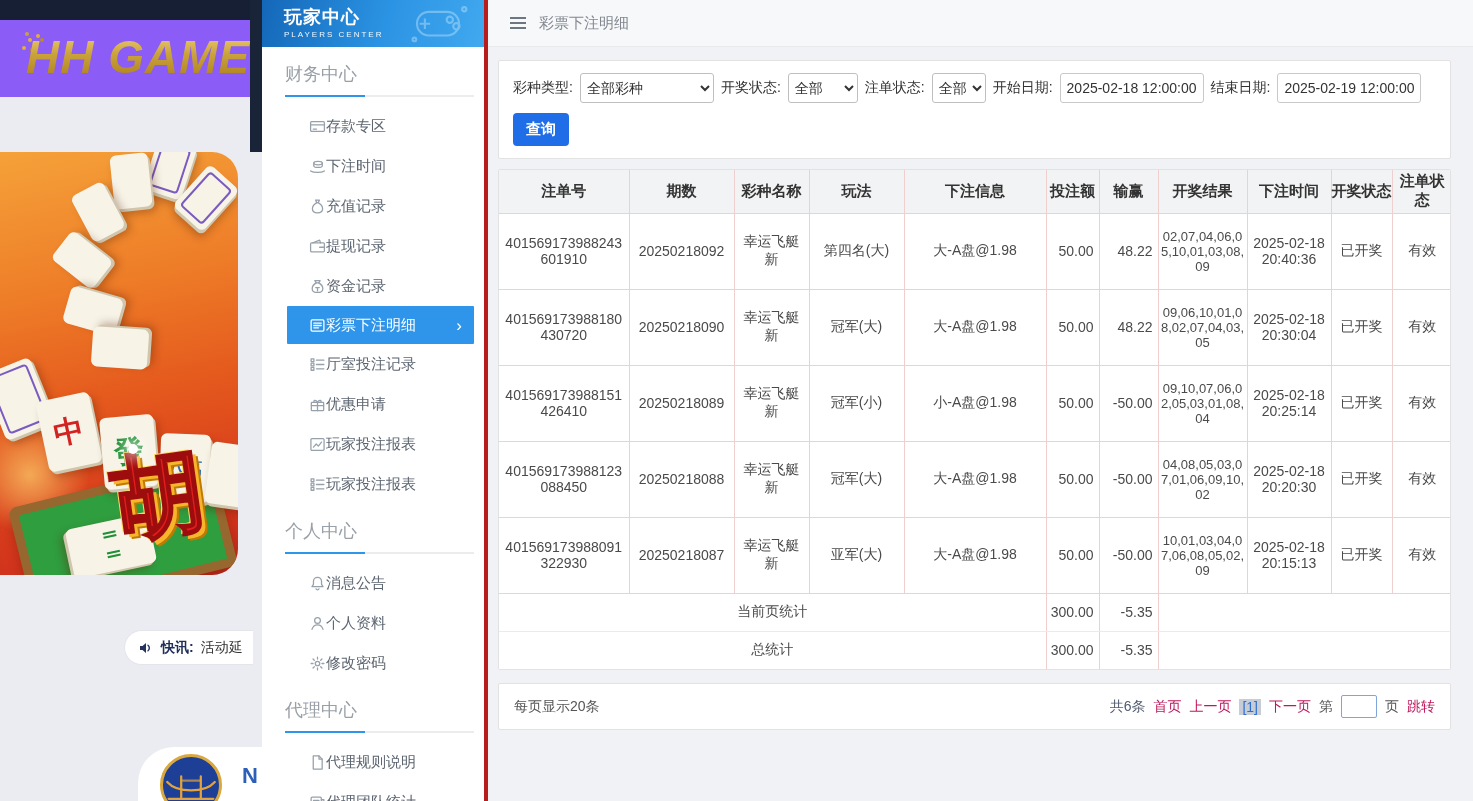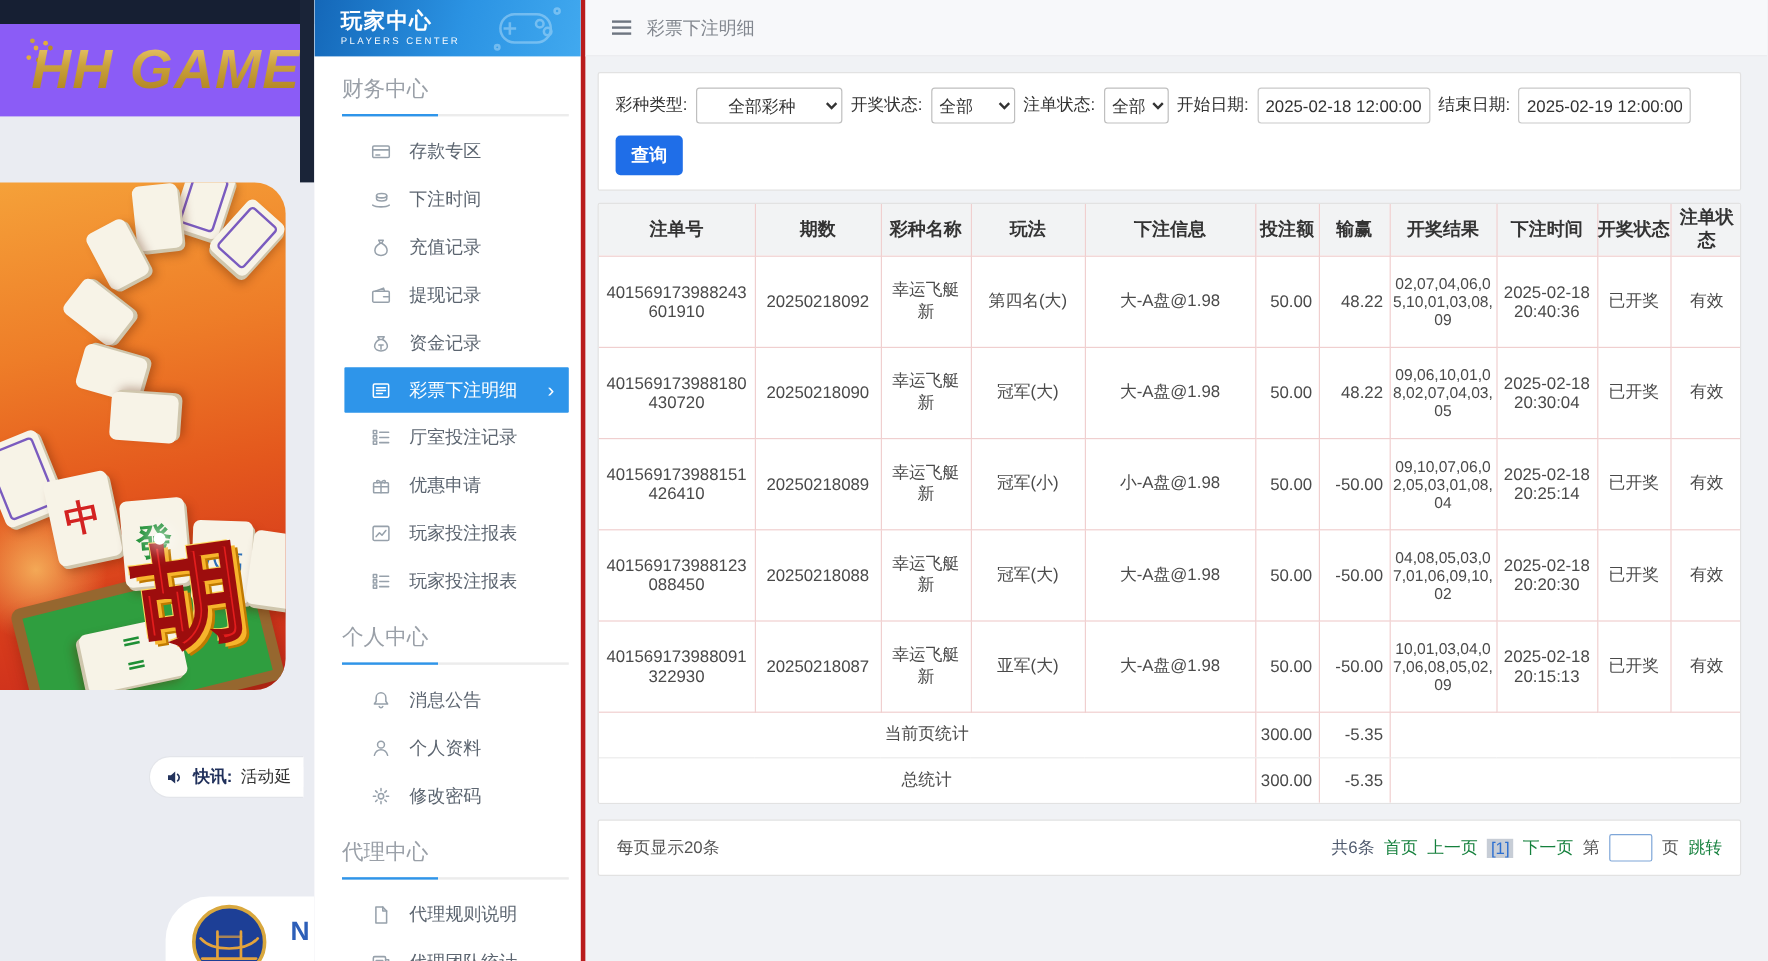--- a/index.html
+++ b/index.html
@@ -48,42 +48,42 @@
   .sidebar { position:absolute; left:262px; top:0; width:226px; height:801px; background:#fff; border-right:4px solid #b91c1c; overflow:hidden; }
   .sb-header { height:47px; background:linear-gradient(105deg,#1467b8 0%,#2b93e3 55%,#41a9ef 100%);
     color:#fff; padding:5px 0 0 22px; position:relative; overflow:hidden; }
   .sb-title { font-size:18px; font-weight:bold; letter-spacing:1px; }
   .sb-subtitle { font-size:8px; letter-spacing:2px; margin-top:1px; opacity:.95; }
   .sb-gamepad { position:absolute; right:14px; top:4px; opacity:.45; }
   .sec-title { margin:15px 0 0 23px; font-size:18px; color:#9aa0a8; }
   .sec-divider { margin:9px 10px 0 23px; height:2px; background:#ececec; position:relative; }
   .sec-divider span { position:absolute; left:0; top:0; width:80px; height:2px; background:#2e95ea; display:block; }
   .menu { margin-top:9px; }
-  .menu-item { height:40px; display:flex; align-items:center; gap:15px; padding-left:47px; cursor:pointer; color:#5c6570; }
+  .menu-item { height:40px; display:flex; align-items:center; padding-left:47px; cursor:pointer; color:#5c6570; }
   .mi-icon { color:#97a1ab; display:flex; }
   .mi-label { font-size:15px; color:#5c6570; }
   .menu-item.active { background:#2e95ea; margin:0 10px 0 25px; padding-left:22px; height:38px; border-radius:1px; position:relative; }
   .menu-item.active .mi-icon { color:#fff; }
   .menu-item.active .mi-label { color:#fff; }
   .mi-chev { position:absolute; right:12px; color:#fff; font-size:17px; line-height:1; }
 
   
   .main { position:absolute; left:488px; top:0; width:985px; height:801px; background:#f0f2f5; }
   .topbar { height:47px; background:#f7f8fa; border-bottom:1px solid #e9eaee; display:flex; align-items:center; gap:13px; padding-left:22px; }
   .burger { display:inline-flex; flex-direction:column; gap:3px; cursor:pointer; }
   .burger i { display:block; width:16px; height:2px; background:#6e7681; }
   .topbar-title { font-size:15px; color:#82878f; }
   .content { padding:13px 22px 0 10px; }
 
   .card { background:#fff; border:1px solid #e2e2e2; border-radius:2px; }
   .filter-card { padding:12px 14px 12px 14px; }
   .filter-row { display:flex; align-items:center; gap:7px; font-size:14px; color:#333; flex-wrap:nowrap; }
   .filter-row label { white-space:nowrap; }
   select { height:30px; border:1px solid #bfbfbf; border-radius:3px; background:#fff; font-size:14px; color:#333; padding:0 2px; }
-  .sel-lottery { width:122px;text-align:center; } .sel-draw { width:70px; } .sel-bet { width:54px; }
+  .sel-lottery { width:134px; } .sel-draw { width:70px; } .sel-bet { width:54px; }
   .date-input { height:30px; width:144px; border:1px solid #c9c9c9; border-radius:3px; font-size:14px; color:#333; padding:0 6px;
     font-family:"Liberation Sans","DejaVu Sans",sans-serif; }
   .btn-search { margin-top:10px; background:#1f6ee8; color:#fff; border:none; border-radius:4px;
     font-size:15px; font-weight:bold; padding:7px 13px; cursor:pointer; }
 
   .table-card { margin-top:10px; overflow:hidden; }
   table { border-collapse:collapse; width:953px; table-layout:fixed; }
   th { height:43px; background:#f2f3f4; font-size:15px; font-weight:bold; color:#333; }
   th, td { border-right:1px solid #f0cfcf; border-bottom:1px solid #f0cfcf; text-align:center; vertical-align:middle; }
   th:last-child, td.last { border-right:none; }
@@ -91,21 +91,21 @@
   td.cell-draw_result { font-size:13px; padding:2px 1px; }
   td.cell-amount, td.cell-win_loss { text-align:right; padding-right:5px; }
   tr.summary td { height:38px; border-bottom:1px solid #ebebeb; }
   tr.summary td.sum-amount, tr.summary td.sum-winloss { text-align:right; padding-right:5px; }
   tr.summary:last-child td { border-bottom:none; }
 
   .pager-card { margin-top:13px; height:47px; display:flex; align-items:center; justify-content:space-between; padding:0 15px; }
   .pager-left { font-size:14px; color:#555; }
   .pager-right { display:flex; align-items:center; gap:8px; font-size:14px; }
   .pg-total { color:#4f5a6e; }
-  .pg-link { color:#15803d; cursor:pointer; text-decoration:none; }
+  .pg-link { color:#be185d; cursor:pointer; text-decoration:none; }
   .pg-current { background:#c7cdd6; color:#2c6fd1; padding:0 3px; cursor:pointer; }
   .pg-text { color:#555; }
   .pg-input { width:36px; height:23px; border:1px solid #7ea6d8; border-radius:2px; }
 </style>
 </head>
 <body>
 
 <div id="stage">
 
   <div class="left-region">

